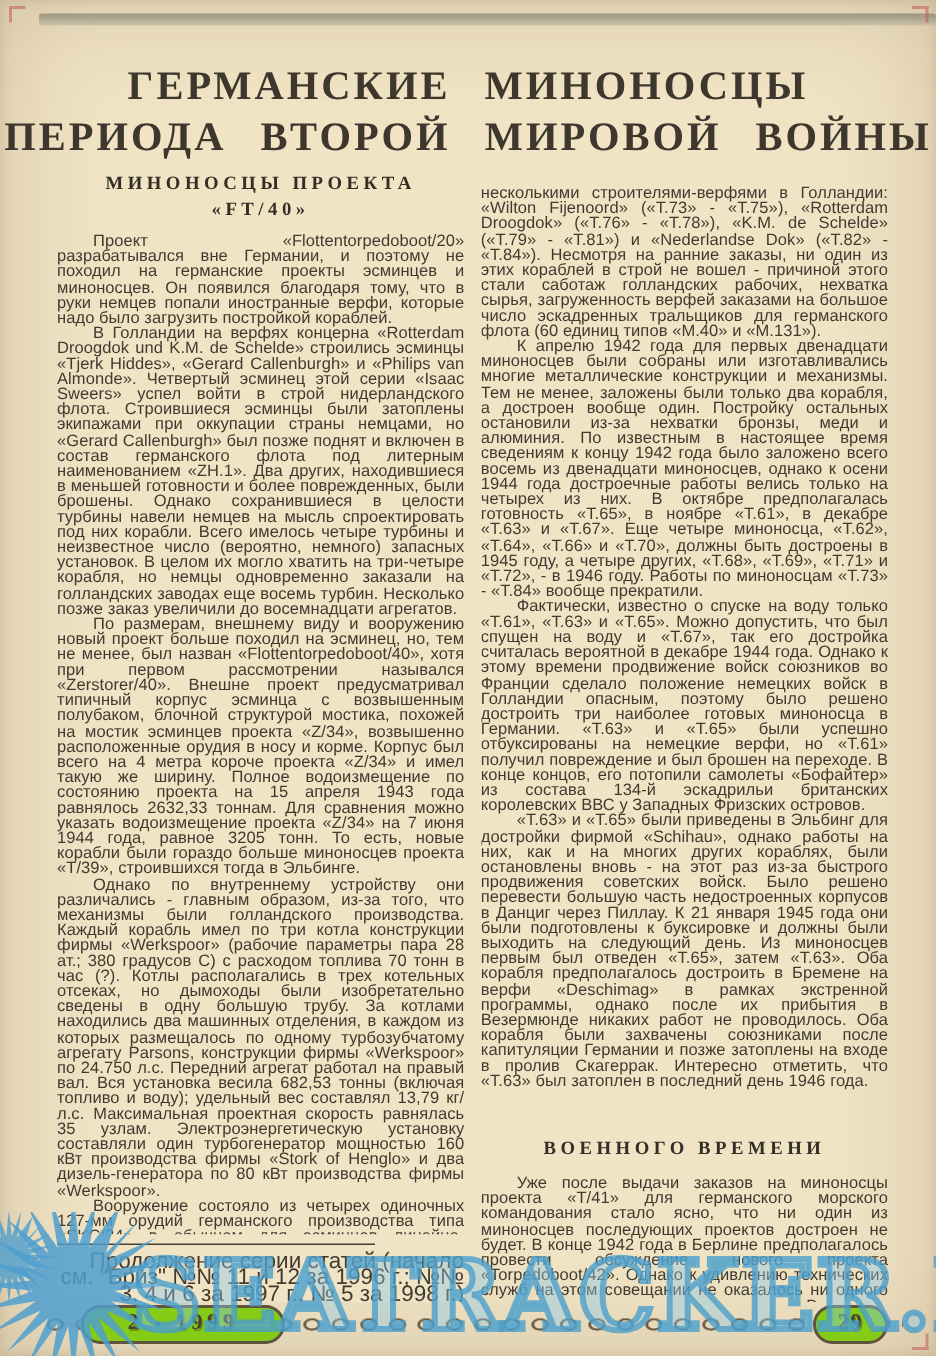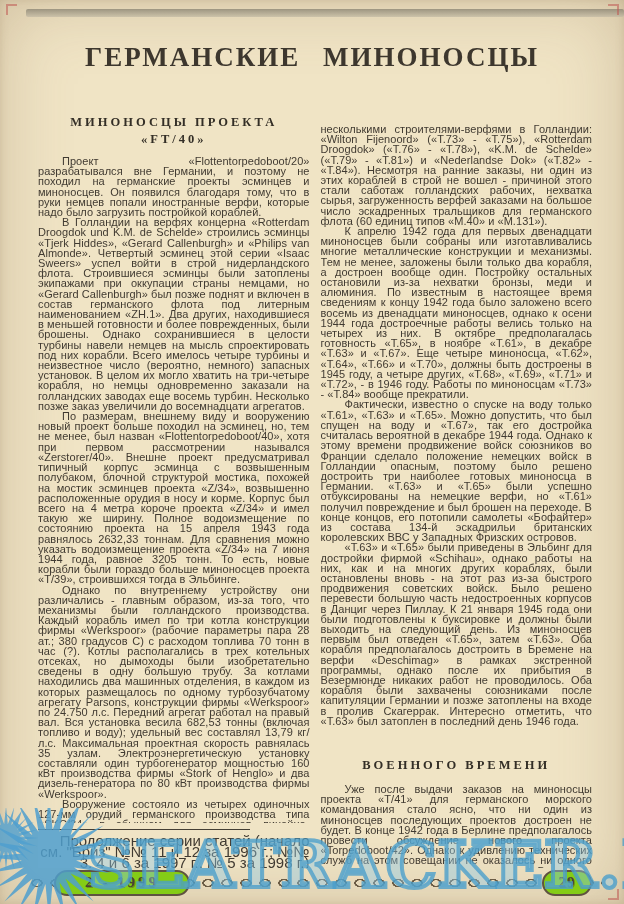--- a/index.html
+++ b/index.html
@@ -69,20 +69,21 @@
 
 <div class="page">
 
   <div class="scanbar"></div>
   <div class="corner tl"></div>
   <div class="corner tr"></div>
   <div class="corner br"></div>
 
   <h1 class="title">
     <span>ГЕРМАНСКИЕ МИНОНОСЦЫ</span><br>
+    <span>ПЕРИОДА ВТОРОЙ МИРОВОЙ ВОЙНЫ</span>
   </h1>
 
   <div class="columns">
     <div class="col left">
       <h2 class="section">МИНОНОСЦЫ ПРОЕКТА «FT/40»</h2>
       <div class="coltext">
           <p class="para">Проект «Flottentorpedoboot/20» разрабатывался вне Германии, и поэтому не походил на германские проекты эсминцев и миноносцев. Он появился благодаря тому, что в руки немцев попали иностранные верфи, которые надо было загрузить постройкой кораблей.</p>
           <p class="para">В Голландии на верфях концерна «Rotterdam Droogdok und K.M. de Schelde» строились эсминцы «Tjerk Hiddes», «Gerard Callenburgh» и «Philips van Almonde». Четвертый эсминец этой серии «Isaac Sweers» успел войти в строй нидерландского флота. Строившиеся эсминцы были затоплены экипажами при оккупации страны немцами, но «Gerard Callenburgh» был позже поднят и включен в состав германского флота под литерным наименованием «ZH.1». Два других, находившиеся в меньшей готовности и более поврежденных, были брошены. Однако сохранившиеся в целости турбины навели немцев на мысль спроектировать под них корабли. Всего имелось четыре турбины и неизвестное число (вероятно, немного) запасных установок. В целом их могло хватить на три-четыре корабля, но немцы одновременно заказали на голландских заводах еще восемь турбин. Несколько позже заказ увеличили до восемнадцати агрегатов.</p>
           <p class="para">По размерам, внешнему виду и вооружению новый проект больше походил на эсминец, но, тем не менее, был назван «Flottentorpedoboot/40», хотя при первом рассмотрении назывался «Zerstorer/40». Внешне проект предусматривал типичный корпус эсминца с возвышенным полубаком, блочной структурой мостика, похожей на мостик эсминцев проекта «Z/34», возвышенно расположенные орудия в носу и корме. Корпус был всего на 4 метра короче проекта «Z/34» и имел такую же ширину. Полное водоизмещение по состоянию проекта на 15 апреля 1943 года равнялось 2632,33 тоннам. Для сравнения можно указать водоизмещение проекта «Z/34» на 7 июня 1944 года, равное 3205 тонн. То есть, новые корабли были гораздо больше миноносцев проекта «Т/39», строившихся тогда в Эльбинге.</p>
           <p class="para">Однако по внутреннему устройству они различались - главным образом, из-за того, что механизмы были голландского производства. Каждый корабль имел по три котла конструкции фирмы «Werkspoor» (рабочие параметры пара 28 ат.; 380 градусов С) с расходом топлива 70 тонн в час (?). Котлы располагались в трех котельных отсеках, но дымоходы были изобретательно сведены в одну большую трубу. За котлами находились два машинных отделения, в каждом из которых размещалось по одному турбозубчатому агрегату Parsons, конструкции фирмы «Werkspoor» по 24.750 л.с. Передний агрегат работал на правый вал. Вся установка весила 682,53 тонны (включая топливо и воду); удельный вес составлял 13,79 кг/л.с. Максимальная проектная скорость равнялась 35 узлам. Электроэнергетическую установку составляли один турбогенератор мощностью 160 кВт производства фирмы «Stork of Henglo» и два дизель-генератора по 80 кВт производства фирмы «Werkspoor».</p>

